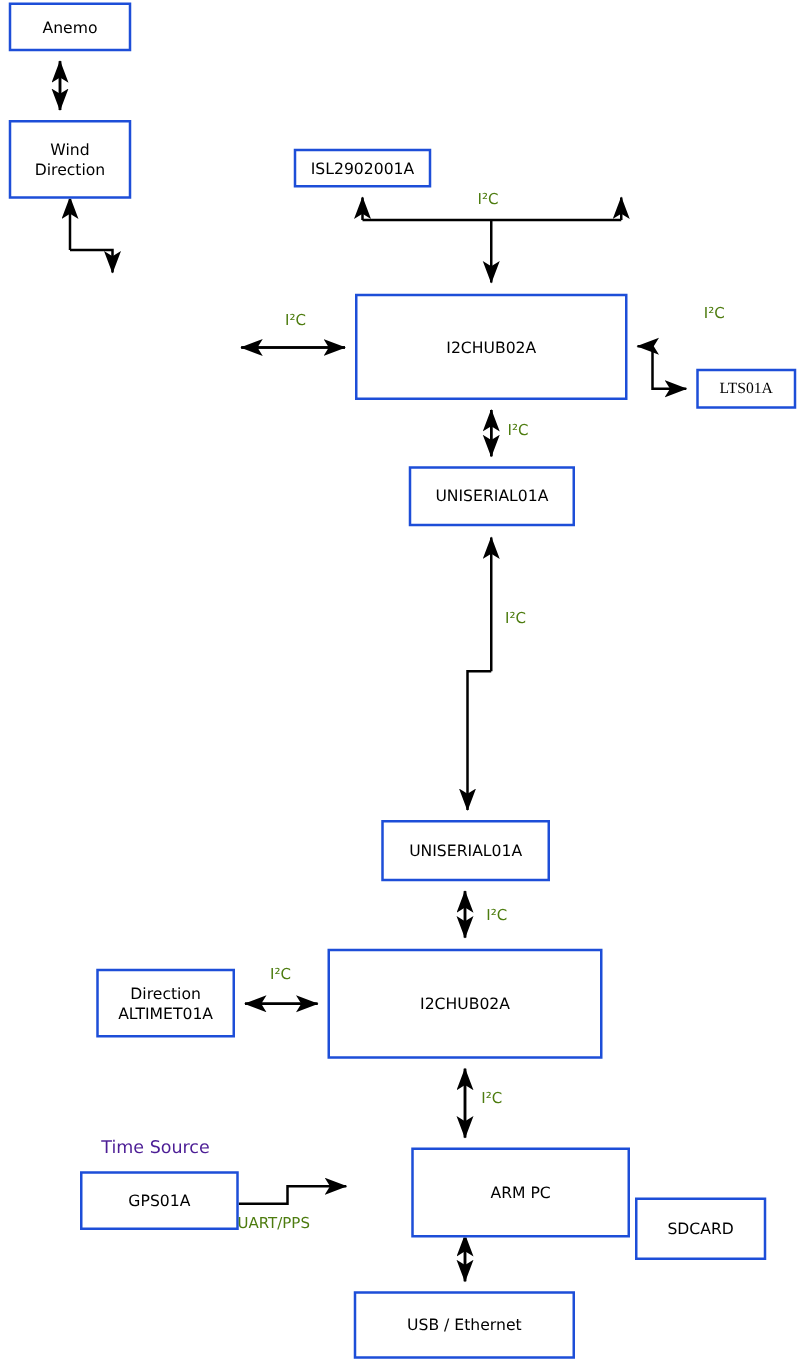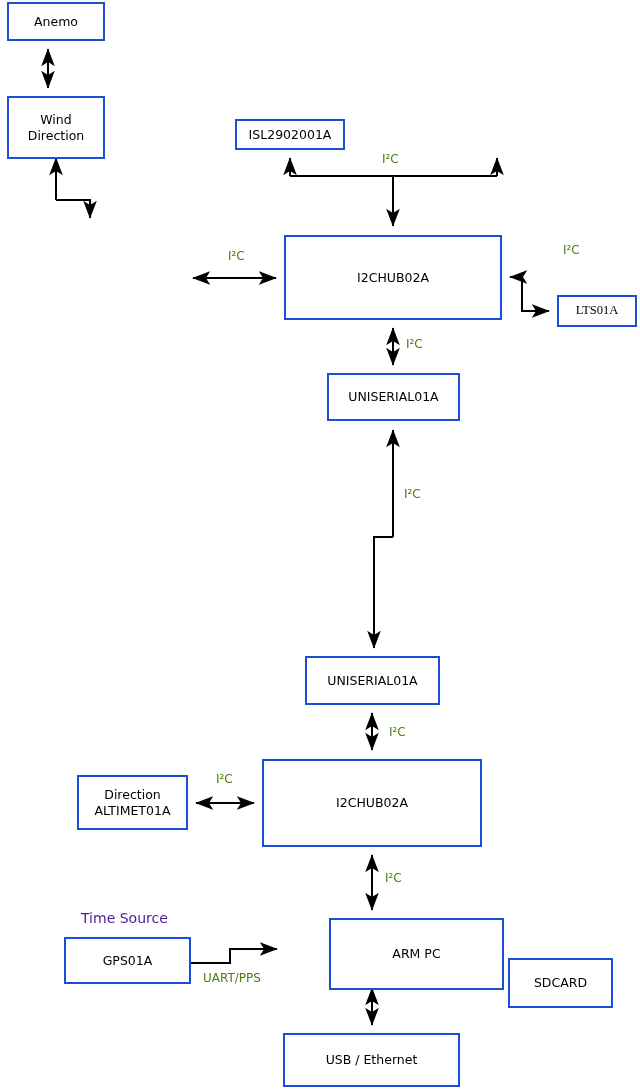--- a/index.html
+++ b/index.html
@@ -140,17 +140,17 @@
   </div>
 
   <span class="edge-label" style="left:382px;top:152px;">I²C</span>
   <span class="edge-label" style="left:228px;top:249px;">I²C</span>
   <span class="edge-label" style="left:563px;top:243px;">I²C</span>
   <span class="edge-label" style="left:406px;top:337px;">I²C</span>
   <span class="edge-label" style="left:404px;top:487px;">I²C</span>
   <span class="edge-label" style="left:389px;top:725px;">I²C</span>
   <span class="edge-label" style="left:216px;top:772px;">I²C</span>
   <span class="edge-label" style="left:385px;top:871px;">I²C</span>
-  <span class="edge-label" style="left:203px;top:971px;">UART/PPS</span>
+  <span class="edge-label" style="left:190px;top:971px;">UART/PPS</span>
 
   <span class="free-label" style="left:81px;top:910px;">Time Source</span>
 
 </div>
 
 </body></html>

